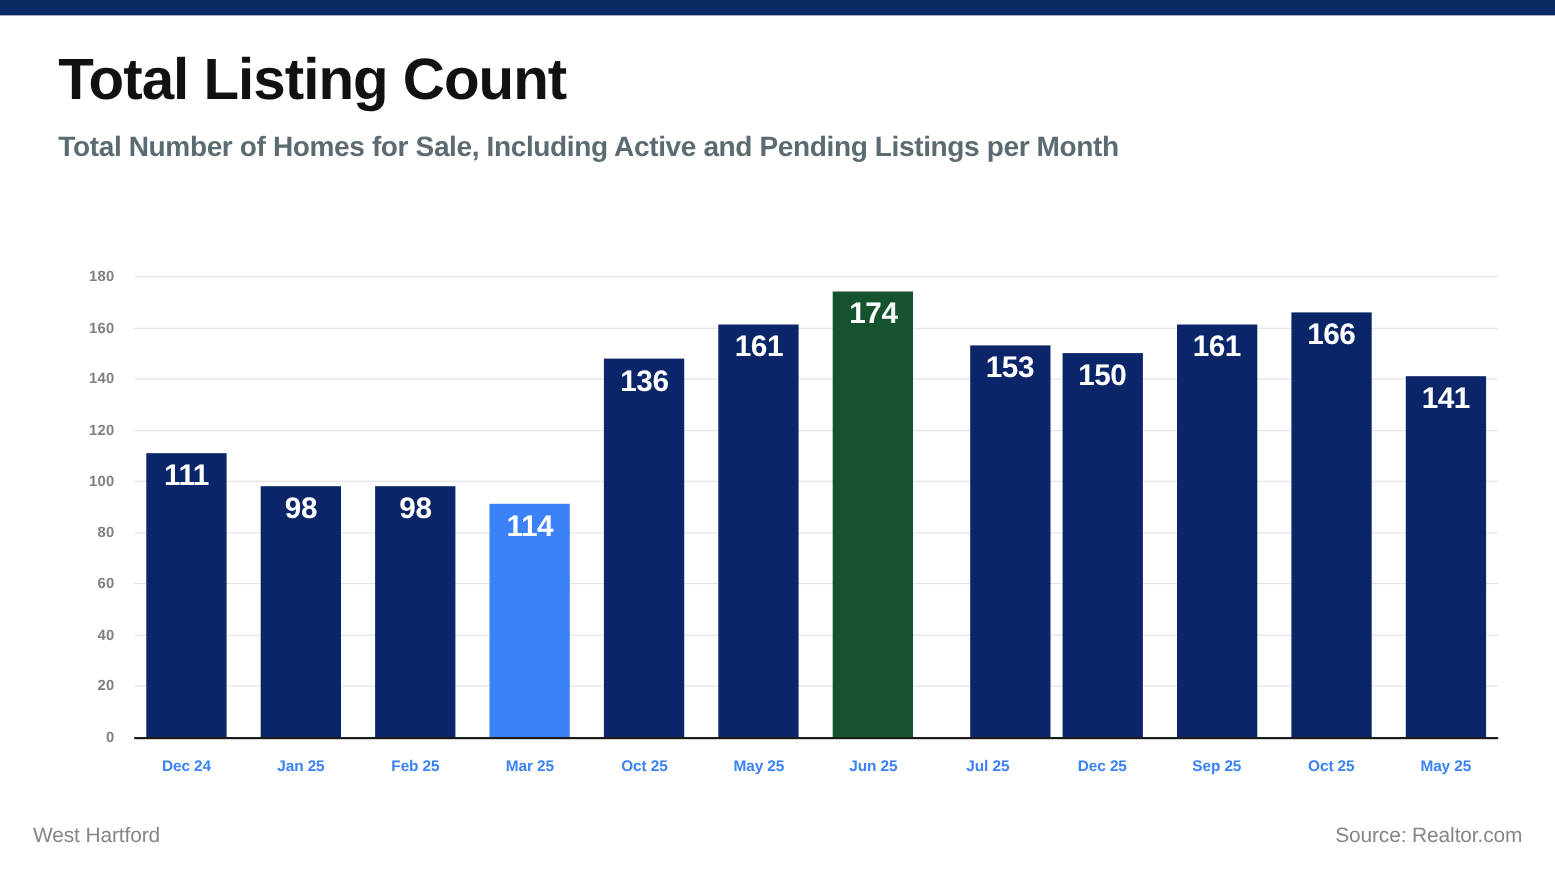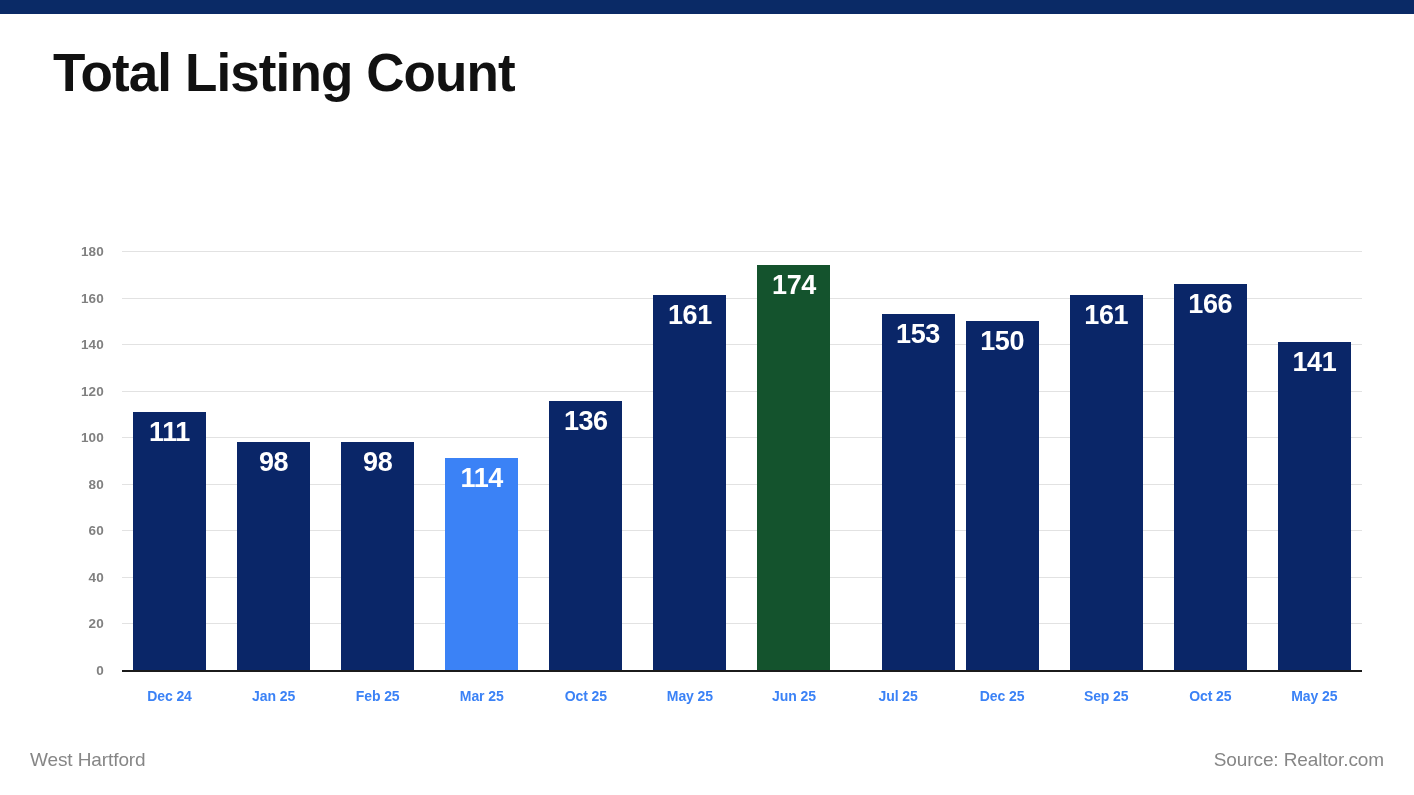--- a/index.html
+++ b/index.html
@@ -178,20 +178,21 @@
 </style>
 </head>
 <body>
 
 <div id="page">
 
   <div class="top-bar"></div>
 
   <div class="header">
     <div class="title">Total Listing Count</div>
+    <div class="subtitle">Total Number of Homes for Sale, Including Active and Pending Listings per Month</div>
   </div>
 
   <div class="chart">
     <div class="plot">
       <div id="gridlines">
           <div class="gridline" style="top: 0px;"></div>
           <div class="gridline" style="top: 46.5556px;"></div>
           <div class="gridline" style="top: 93.1111px;"></div>
           <div class="gridline" style="top: 139.667px;"></div>
           <div class="gridline" style="top: 186.222px;"></div>
@@ -216,21 +217,21 @@
             <div class="bar" style="height: 228.122px; background: rgb(10, 38, 104);">
               <div class="bar-value">98</div>
             </div>
           </div>
           <div class="bar-slot">
             <div class="bar" style="height: 212px; background: #3b82f6;">
               <div class="bar-value">114</div>
             </div>
           </div>
           <div class="bar-slot">
-            <div class="bar" style="height: 269px; background: rgb(10, 38, 104);">
+            <div class="bar" style="height: 344px; background: rgb(10, 38, 104);">
               <div class="bar-value">136</div>
             </div>
           </div>
           <div class="bar-slot">
             <div class="bar" style="height: 374.772px; background: rgb(10, 38, 104);">
               <div class="bar-value">161</div>
             </div>
           </div>
           <div class="bar-slot">
             <div class="bar" style="height: 405.033px; background: #14532d;">

